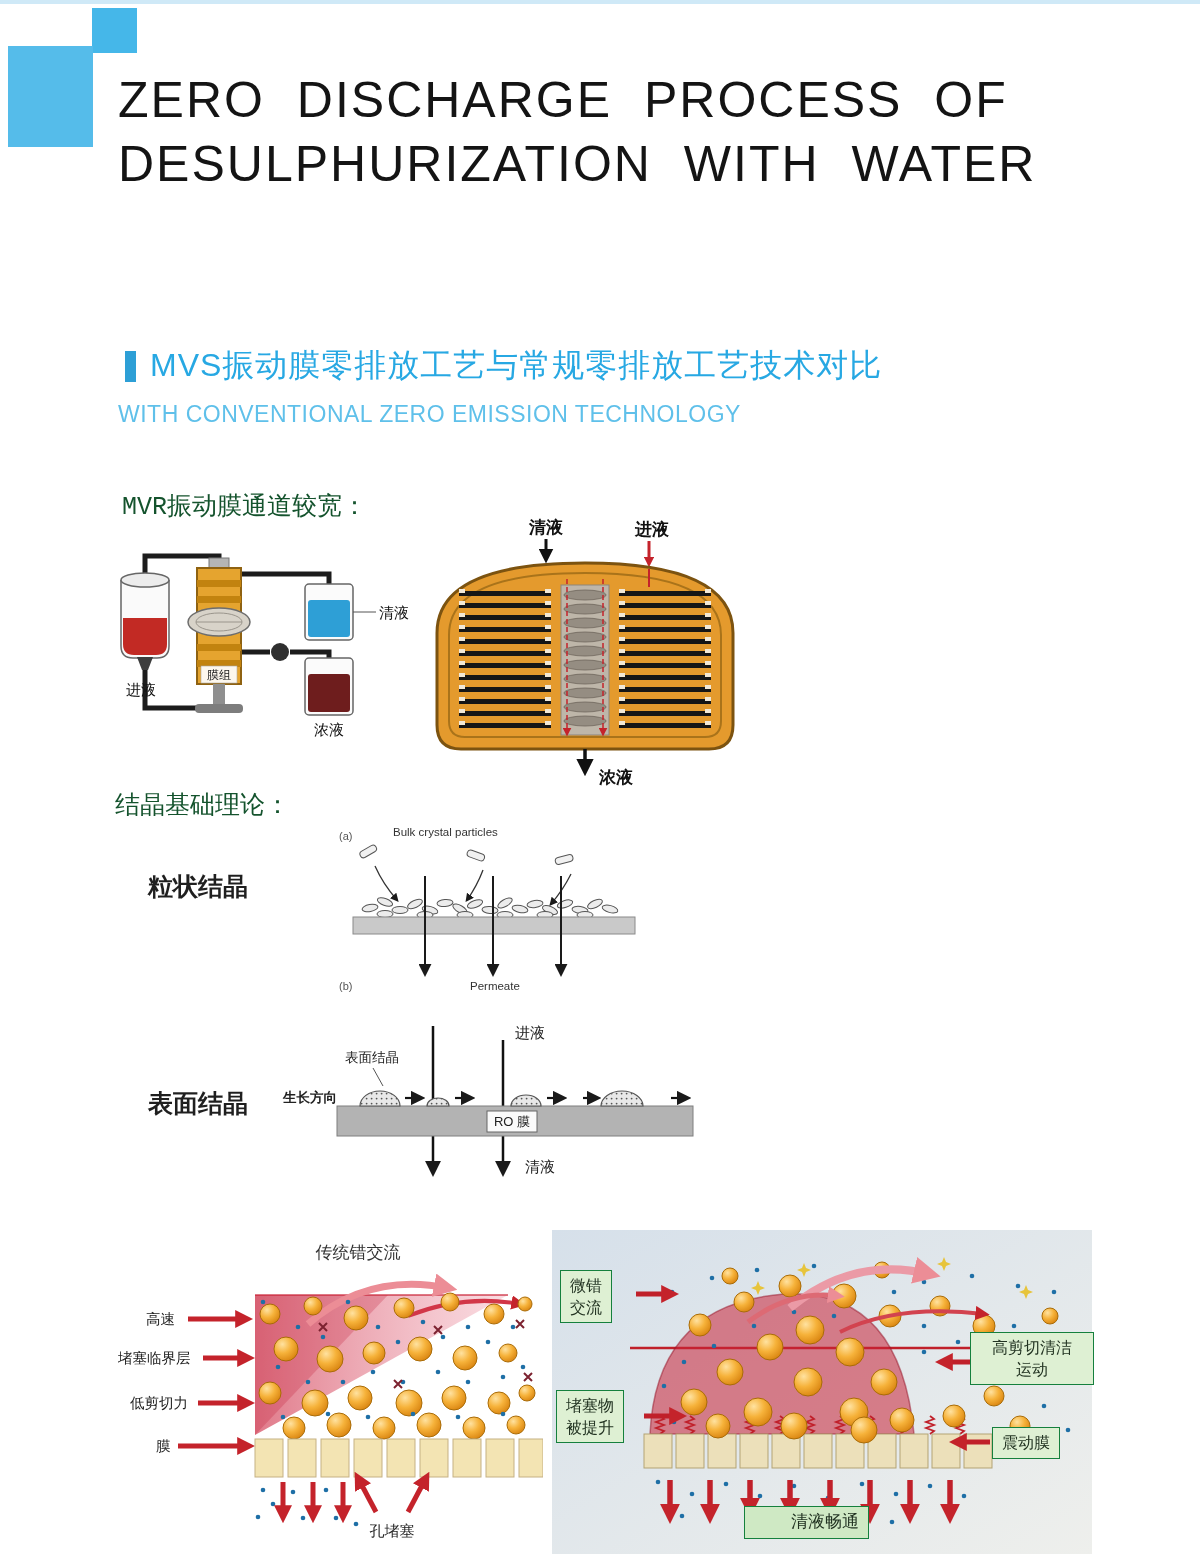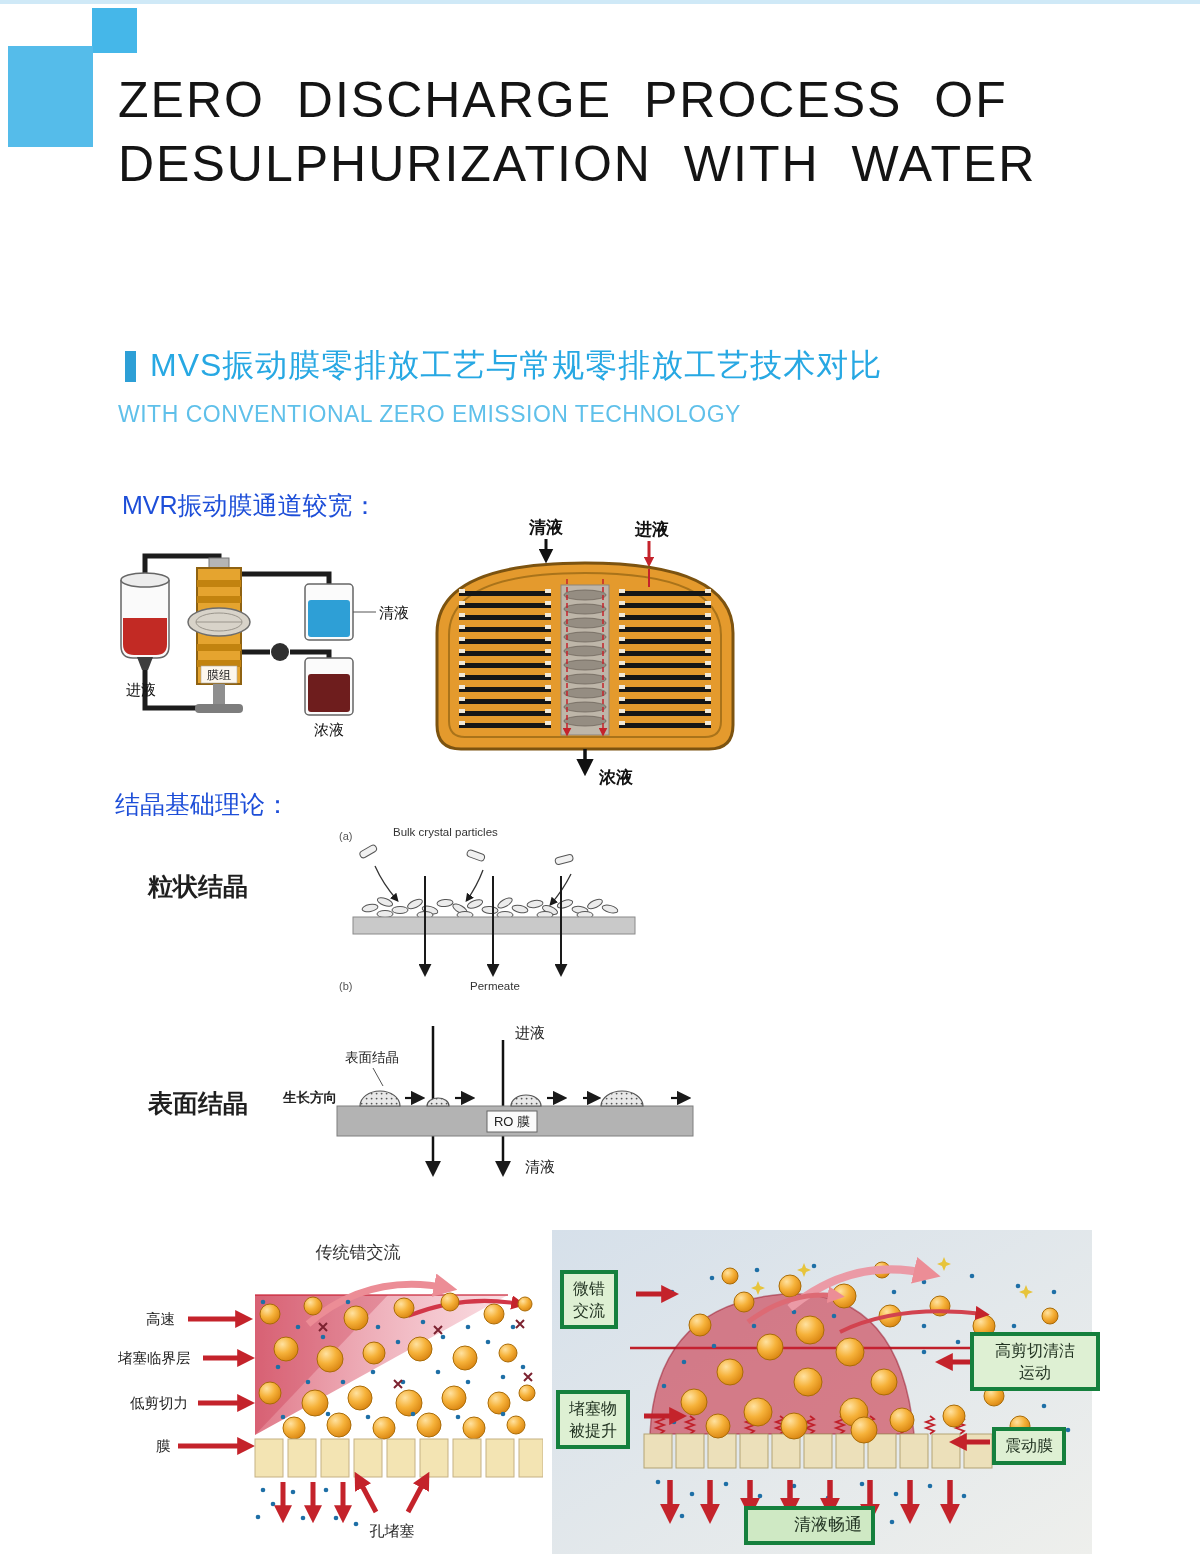--- a/index.html
+++ b/index.html
@@ -7,29 +7,29 @@
   .abs{position:absolute;}
   .topline{left:0;top:0;width:1200px;height:4px;background:#cfe9f7;}
   .sq-small{left:92px;top:8px;width:45px;height:45px;background:#45b7e9;}
   .sq-large{left:8px;top:46px;width:85px;height:101px;background:#55bcea;}
   .title-en{left:118px;top:68px;width:1080px;font-size:50px;color:#141414;letter-spacing:2px;word-spacing:16px;line-height:1.28;font-weight:400;}
   .title-cn{left:118px;top:236px;font-size:45px;font-weight:bold;color:#3cb5ea;letter-spacing:10px;}
   .sec-head{left:118px;top:344px;display:flex;align-items:center;gap:14px;margin-left:7px;}
   .sec-bar{width:11px;height:31px;background:#2d9fd6;}
   .sec-text{font-size:32px;color:#27a8e3;letter-spacing:1px;}
   .sec-sub{left:118px;top:397px;font-size:23px;color:#5fc0ea;line-height:1.55;letter-spacing:0.5px;}
-  .caption{font-size:25px;color:#1d4ed8;}
+  .caption{font-size:25px;color:#14532d;font-family:Liberation Mono, monospace;}
   .cap1{left:122px;top:489px;}
   .cap2{left:115px;top:788px;}
   .cap3{left:115px;top:1191px;}
   .side-label{font-size:25px;color:#1f1f1f;font-weight:bold;}
   .sl1{left:148px;top:870px;}
   .sl2{left:148px;top:1087px;}
   .rpanel{left:552px;top:1230px;width:540px;height:324px;}
-  .glabel{position:absolute;background:#def0d3;border:4px solid #15803d;color:#223322;font-size:16px;line-height:1.35;padding:4px 9px;white-space:pre-line;text-align:center;}
+  .glabel{position:absolute;background:#def0d3;border:1px solid #15803d;color:#223322;font-size:16px;line-height:1.35;padding:4px 9px;white-space:pre-line;text-align:center;}
   .glabel.big{background:#cfe9c4;font-size:17px;padding-left:46px;}
   svg{font-family:"Liberation Sans",sans-serif;}
 </style>
 </head>
 <body>
 
 <div class="page">
 
   <svg width="0" height="0" style="position:absolute">
     <defs>

